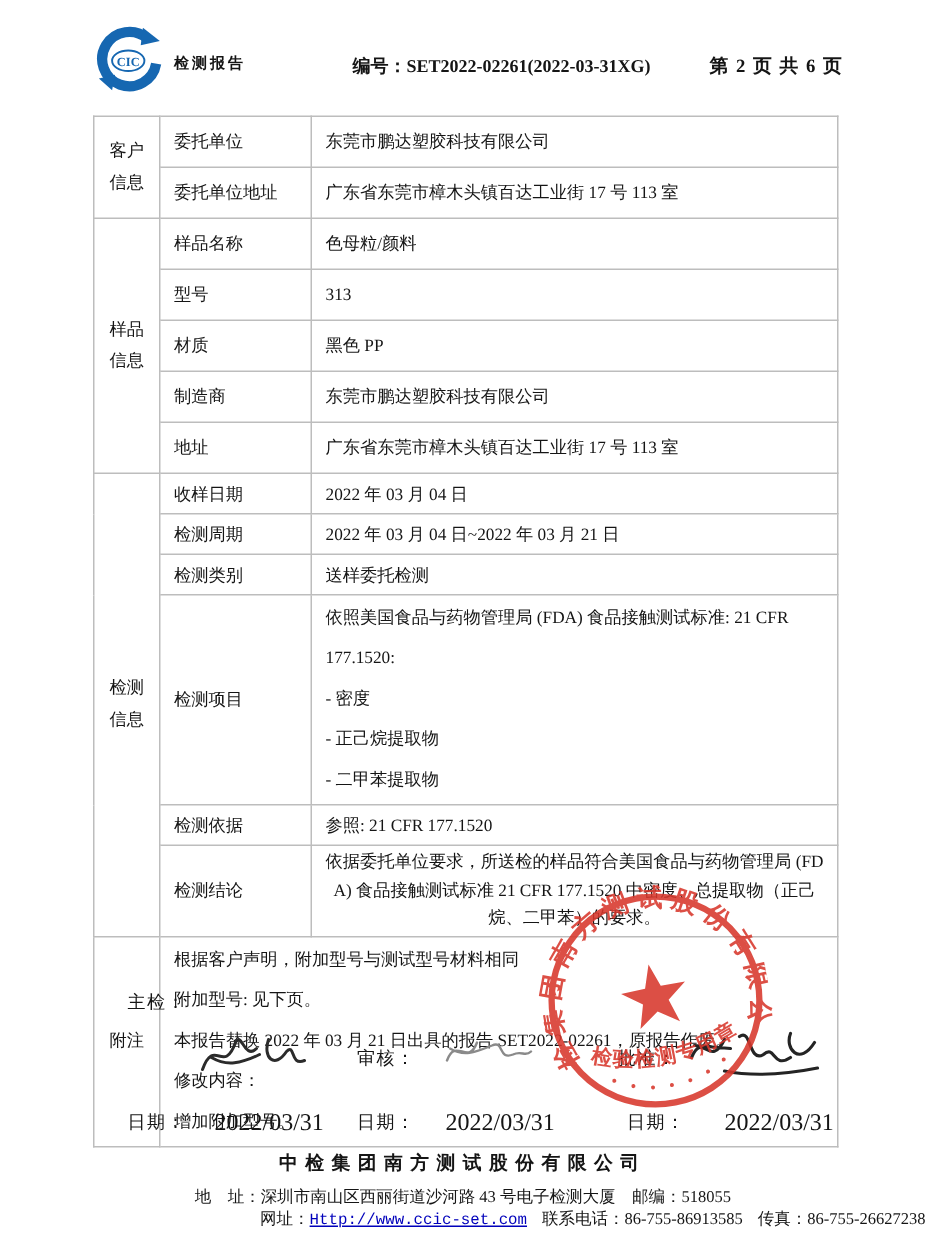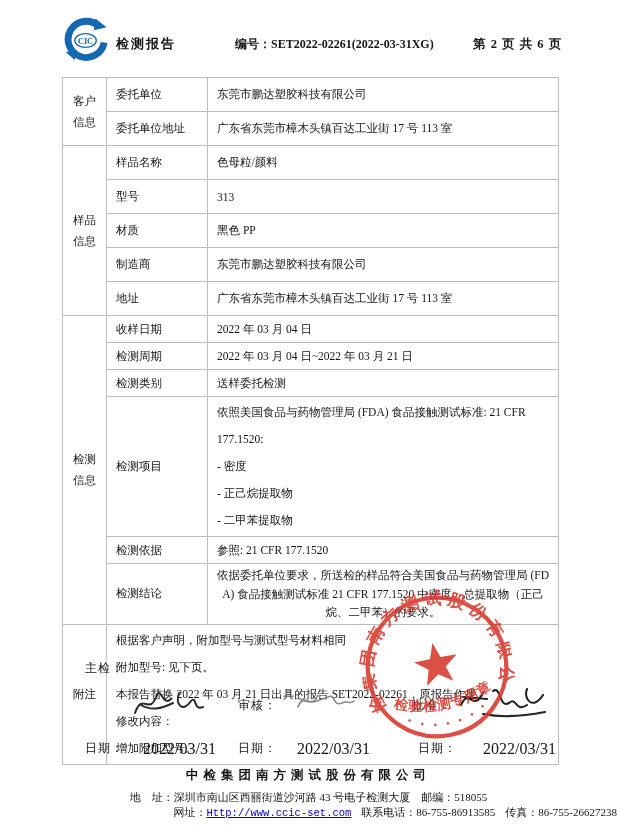--- a/index.html
+++ b/index.html
@@ -5,21 +5,21 @@
   html,body { margin:0; padding:0; }
   body {
     width:617px; height:840px; background:#ffffff; position:relative;
     font-family:"Liberation Serif","DejaVu Serif",serif; color:#151515;
     overflow:hidden;
   }
   .abs { position:absolute; }
 
   
   .logo { left:62px; top:17px; width:47px; height:47px; }
-  .hdr-title { left:116px; top:35px; font-size:13px; font-weight:bold; letter-spacing:2px; }
+  .hdr-title { left:116px; top:35px; font-size:10px; font-weight:bold; letter-spacing:2px; }
   .hdr-no { left:235px; top:36px; font-size:12px; font-weight:bold; }
   .hdr-page { left:473px; top:36px; font-size:12.5px; font-weight:bold; letter-spacing:1px; }
 
   
   table.report { position:absolute; left:62px; top:77px; width:496px;
     border-collapse:collapse; table-layout:fixed; font-size:11.5px;border-radius:27px; }
   table.report td { border:1.6px solid #bdbdbd; padding:2px 9px; vertical-align:middle;
     word-break:break-all; }
   td.sec { text-align:center; white-space:pre-line; line-height:21px; padding:2px 3px; }
   td.r33 { height:29px; }

